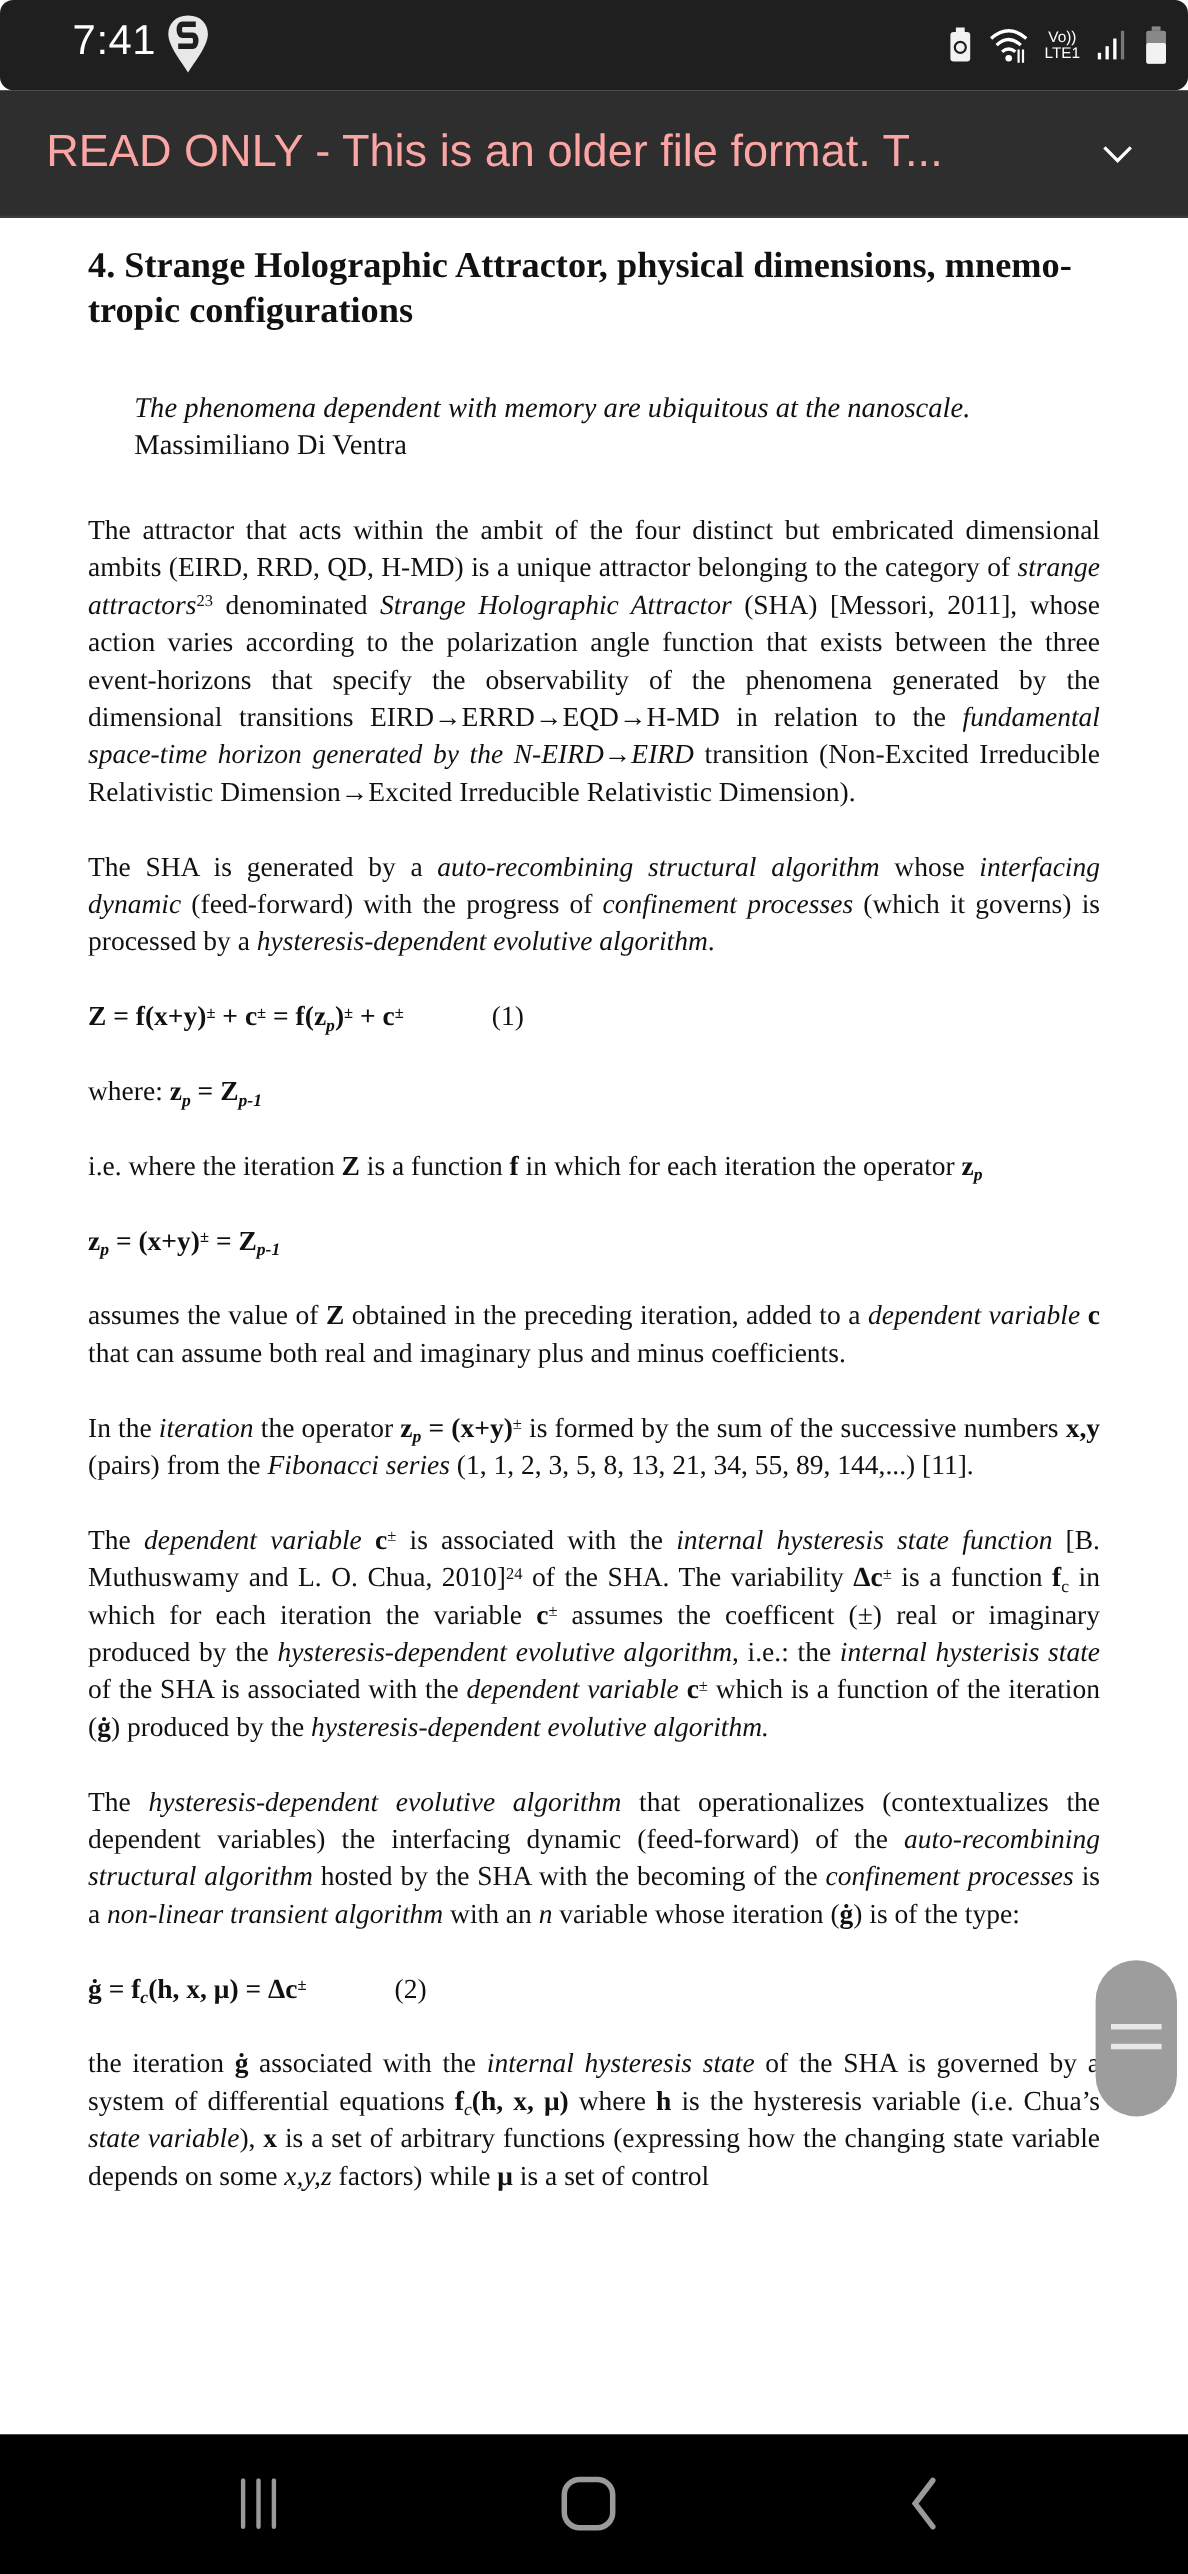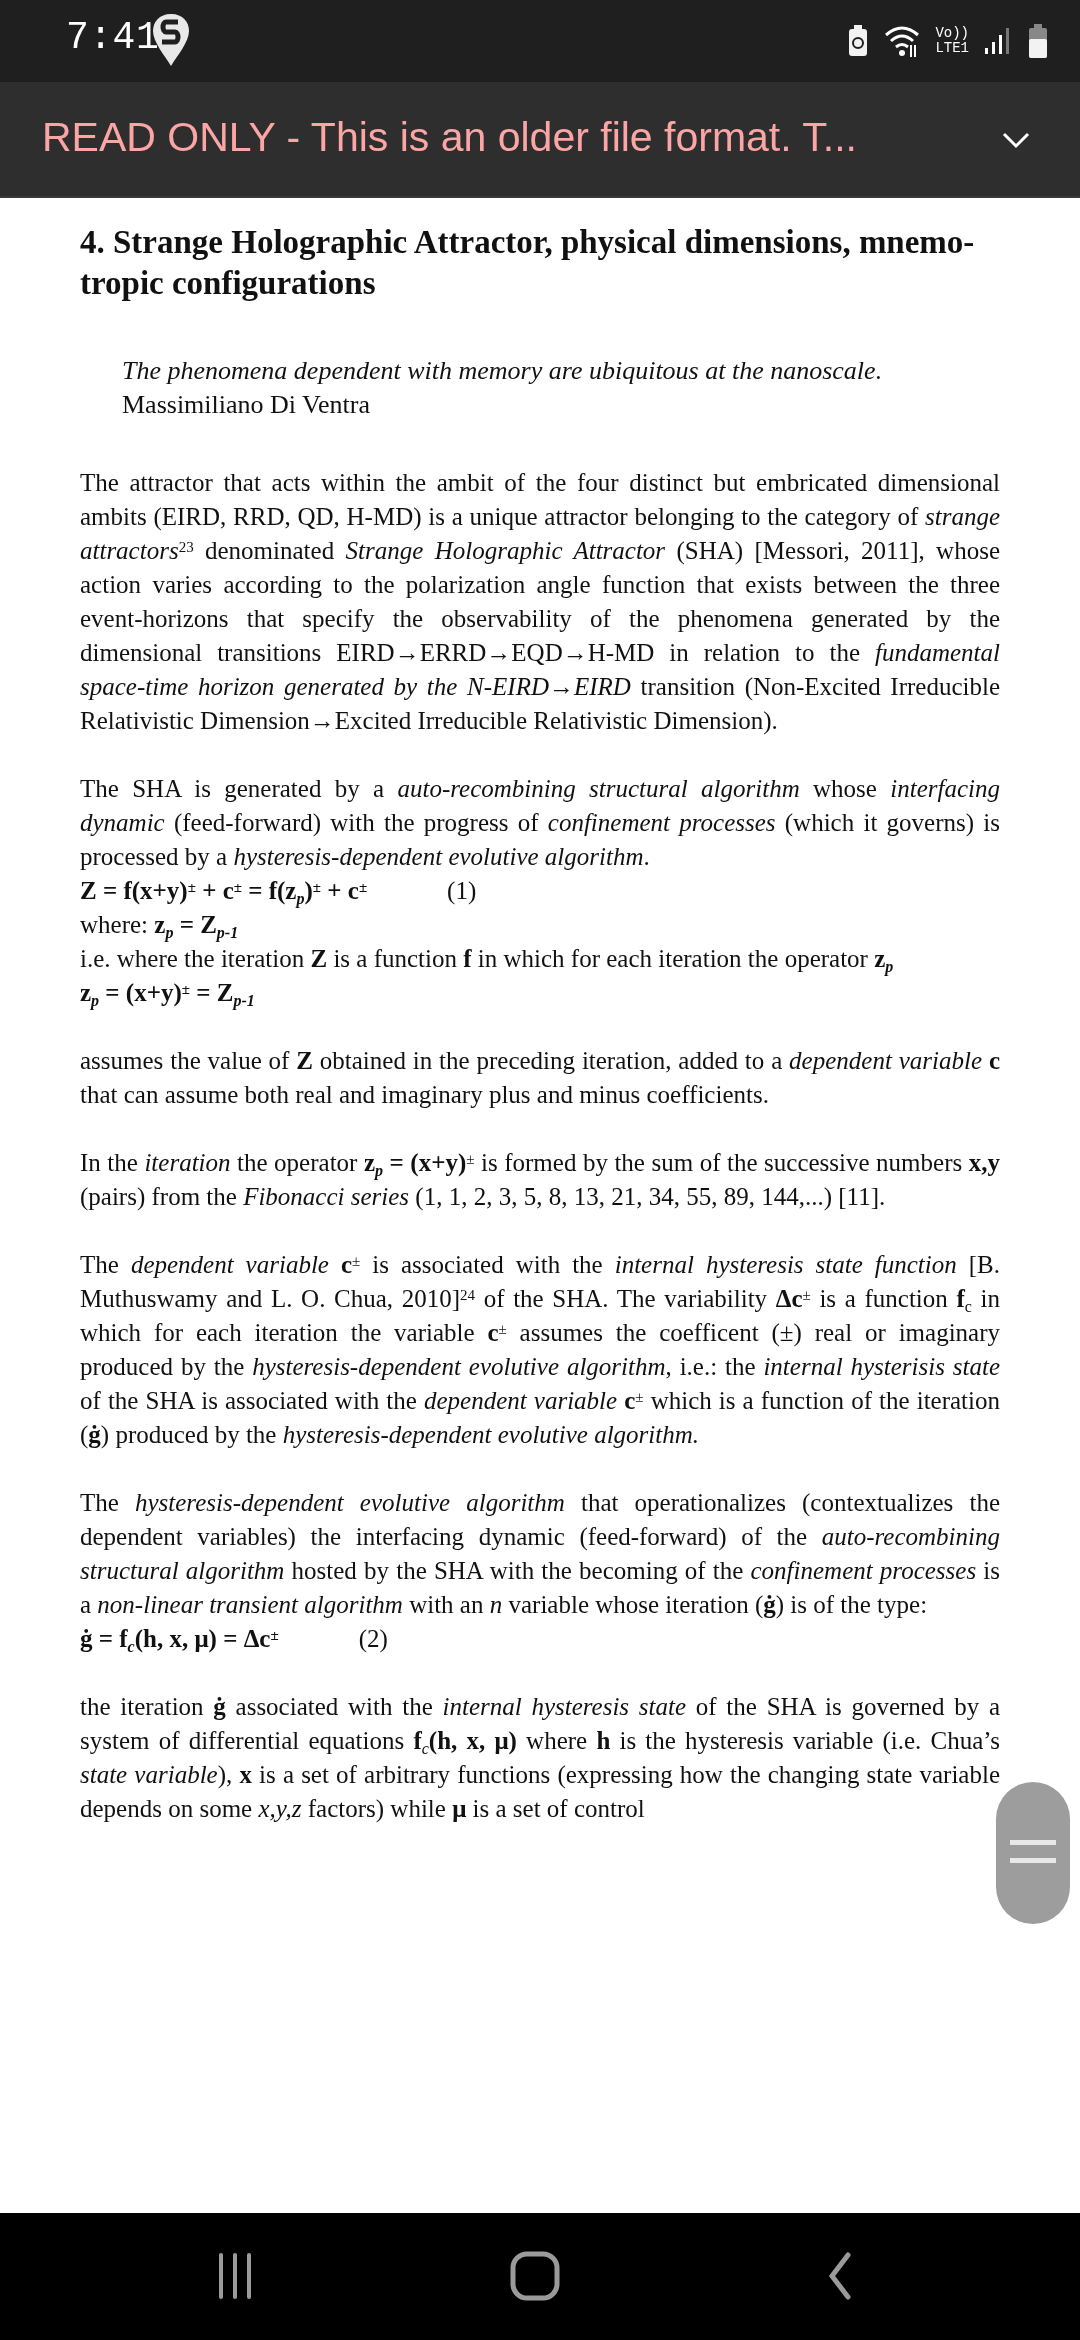--- a/index.html
+++ b/index.html
@@ -1,34 +1,34 @@
 <!DOCTYPE html>
 <html><head>
 <meta charset="utf-8">
 <style>
   html, body { margin:0; padding:0; }
   body { width:1080px; height:2340px; background:#ffffff; position:relative; overflow:hidden;
          font-family:"Liberation Serif", "DejaVu Serif", serif; color:#111; }
   .statusbar { position:absolute; left:0; top:0; width:1080px; height:82px; background:#1f1f1f; color:#fff;
-               font-family:Liberation Mono, monospace; }
+               font-family:Liberation Sans, sans-serif;border-radius:12px; }
   .sb-time { position:absolute; left:66px; top:16px; font-size:38px; letter-spacing:0.5px; }
   .sb-app { position:absolute; left:150px; top:12px; width:42px; height:56px; }
-  .sb-right { position:absolute; right:31px; top:18px; height:46px; display:flex; align-items:center; gap:14px; }
+  .sb-right { position:absolute; right:18px; top:18px; height:46px; display:flex; align-items:center; gap:14px; }
   .sb-net { font-size:14px; line-height:15px; text-align:center; }
   .banner { position:absolute; left:0; top:82px; width:1080px; height:114px; background:#2e2e2e; color:#fca5a5;
             font-family:"Liberation Sans", sans-serif; border-bottom:2px solid #3a3a3a; }
   .banner-text { position:absolute; left:42px; top:32px; font-size:41px; white-space:nowrap; }
   .banner-chev { position:absolute; right:44px; top:38px; width:40px; height:40px; }
   .doc { position:absolute; left:80px; top:222px; width:920px; }
   h1 { margin:0; font-size:33px; line-height:41px; font-weight:bold; }
   .quote { margin:50px 0 0 42px; font-size:26px; line-height:34px; }
   p { margin:0; font-size:25px; line-height:34px; text-align:justify; }
   .p1 { margin-top:44px; }
   .gap { margin-top:34px;font-family:Liberation Serif, serif; }
-  .eq { font-size:25px; line-height:34px; white-space:nowrap; }
+  .eq { font-size:25px; line-height:34px; margin-top:34px; white-space:nowrap; }
   .eq .num { display:inline-block; margin-left:80px; font-weight:normal; }
   sup { font-size:15px; vertical-align:7px; line-height:0; }
   sub { font-size:16px; vertical-align:-5px; line-height:0; }
   .scroll-thumb { position:absolute; left:996px; top:1782px; width:74px; height:142px; background:#9d9d9d;
                   border-radius:37px; }
   .scroll-thumb span { position:absolute; left:14px; width:46px; height:5px; background:#e8e8e8; }
   .navbar { position:absolute; left:0; top:2213px; width:1080px; height:127px; background:#000; }
   .nav-btn { position:absolute; top:28px; width:70px; height:70px; display:flex; align-items:center; justify-content:center; }
 </style>
 </head>

